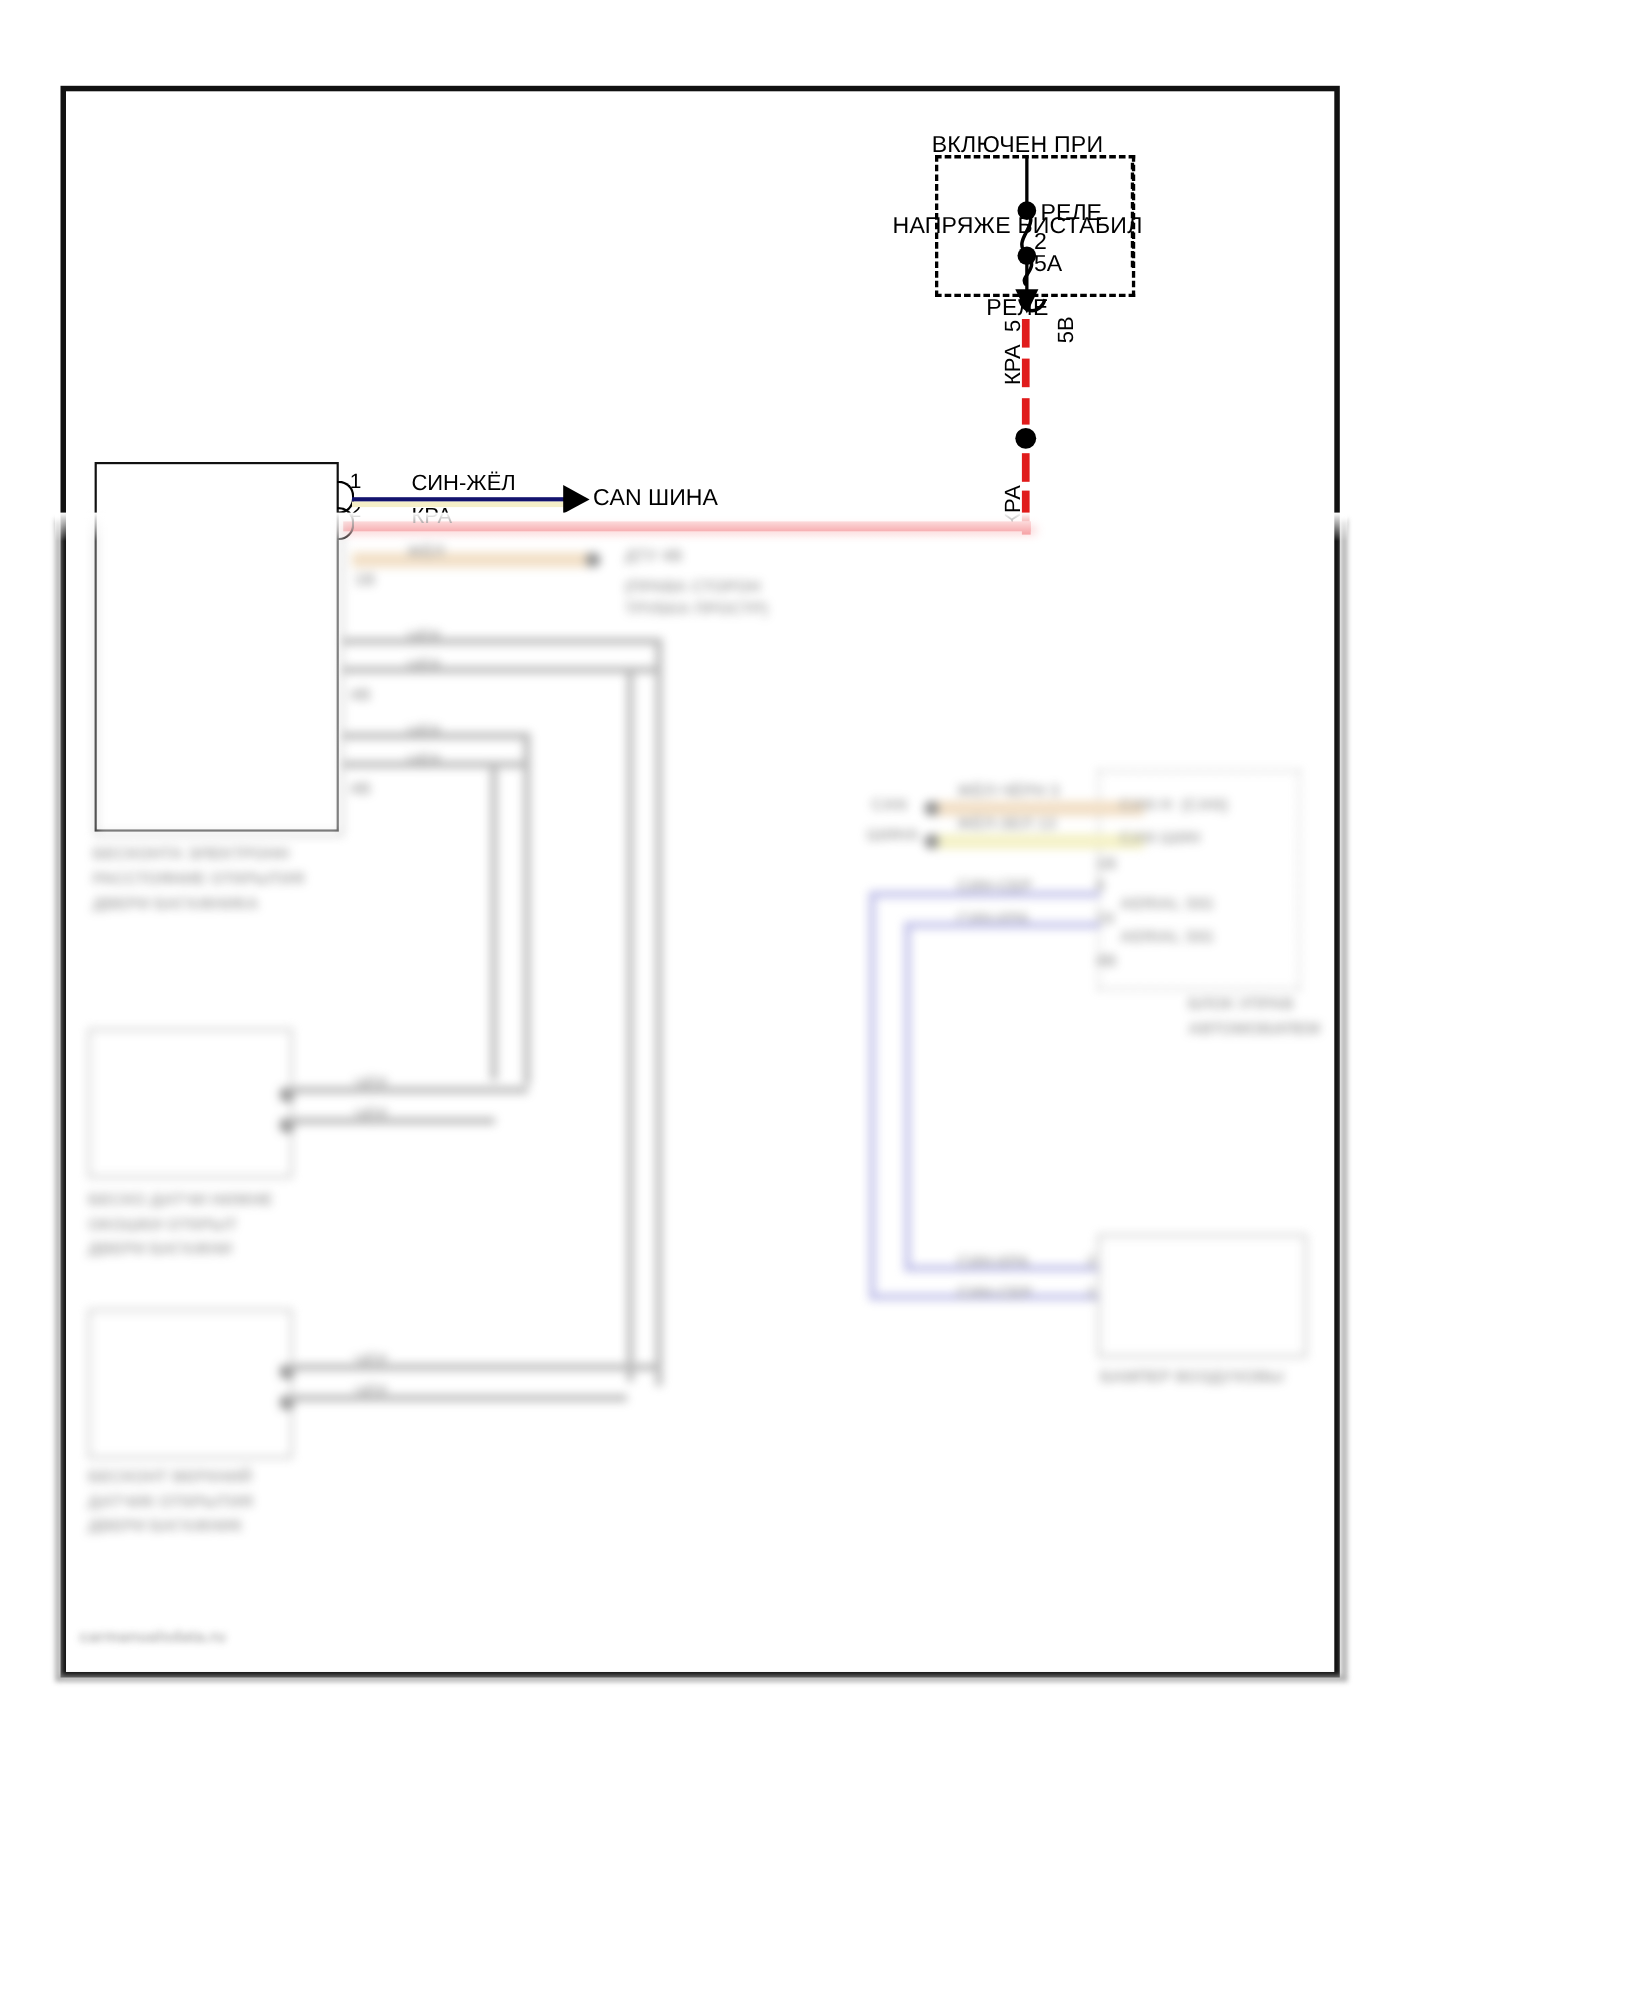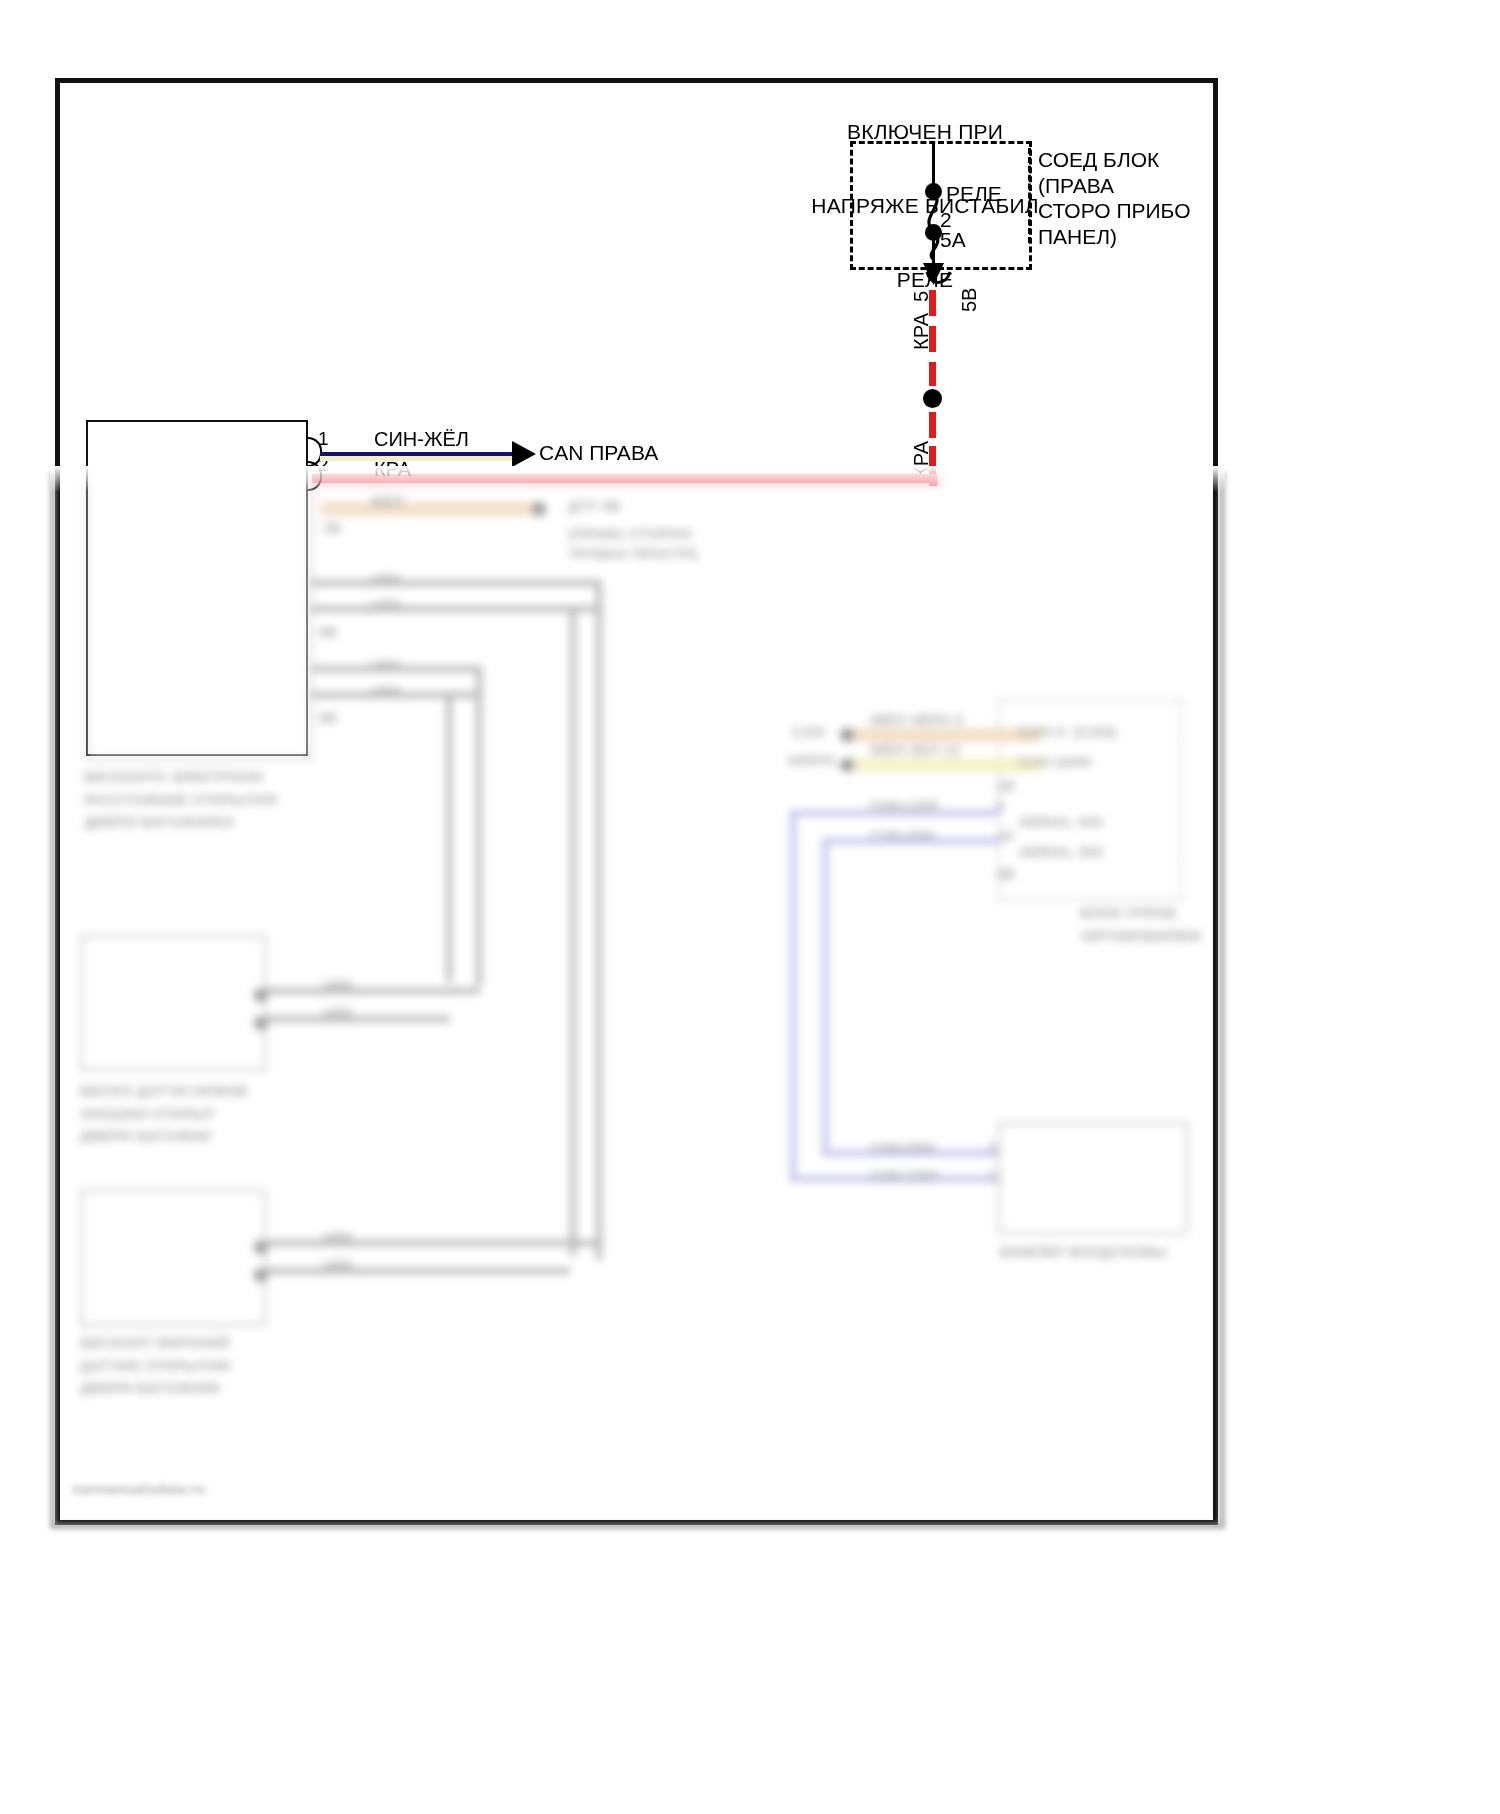--- a/index.html
+++ b/index.html
@@ -148,24 +148,20 @@
 
   <svg style="position:absolute;left:918px;top:252px;width:32px;height:34px;" viewBox="0 0 32 34">
     <polygon points="15.5,33 5,11 26,11" fill="#000"></polygon>
   </svg>
 
   <svg style="position:absolute;left:918px;top:270px;width:40px;height:26px;" viewBox="0 0 40 26">
     <path d="M9 2 C 12 16, 28 16, 32 2" fill="none" stroke="#000" stroke-width="3"></path>
   </svg>
 
   <div class="rbracket"></div>
-  <div class="tx" id="jblabel">СОЕД БЛОК
-(ПРАВА
-СТОРО ПРИБО
-ПАНЕЛ)</div>
 
   <div class="redseg" style="left:929px;top:290px;height:26px;"></div>
   <div class="redseg" style="left:929px;top:326px;height:26px;"></div>
   <div class="redseg" style="left:929px;top:362px;height:24px;"></div>
 
   <div class="reddot" style="left:923px;top:389px;"></div>
 
   <div class="redseg" style="left:929px;top:412px;height:26px;"></div>
   <div class="redseg" style="left:929px;top:446px;height:32px;"></div>
 
@@ -187,21 +183,21 @@
 
   <div class="tx" style="left:318px;top:428px;font-size:19px;">1</div>
   <div class="tx" style="left:318px;top:454px;font-size:19px;">2</div>
 
   <div class="blueWire" style="left:320px;top:452px;width:194px;"></div>
   <div class="creamWire" style="left:320px;top:456px;width:194px;"></div>
   <div class="arrowR" style="left:512px;top:441px;"></div>
 
   <div class="tx" style="left:374px;top:428px;font-size:20px;">СИН-ЖЁЛ</div>
   <div class="tx" style="left:374px;top:458px;font-size:20px;">КРА</div>
-  <div class="tx" style="left:539px;top:441px;font-size:21px;">CAN ПРАВА</div>
+  <div class="tx" style="left:539px;top:441px;font-size:21px;">CAN ШИНА</div>
 
   <div id="blurFrame"></div>
 
   <div id="blurLayer">
 
     <div class="redghost bi" style="left:262px;top:6px;width:630px;"></div>
 
     <div class="bbox bi" style="left:36px;top:-52px;width:222px;height:338px;"></div>
 
     <div class="owire bi" style="left:270px;top:32px;width:215px;"></div>

